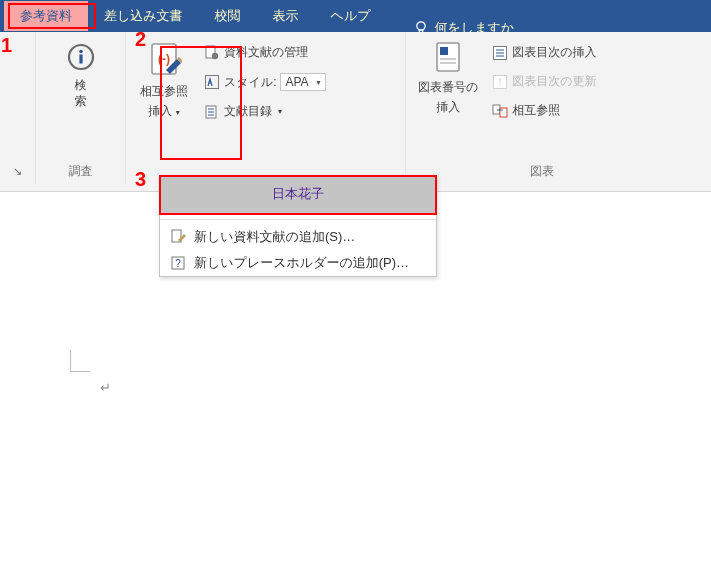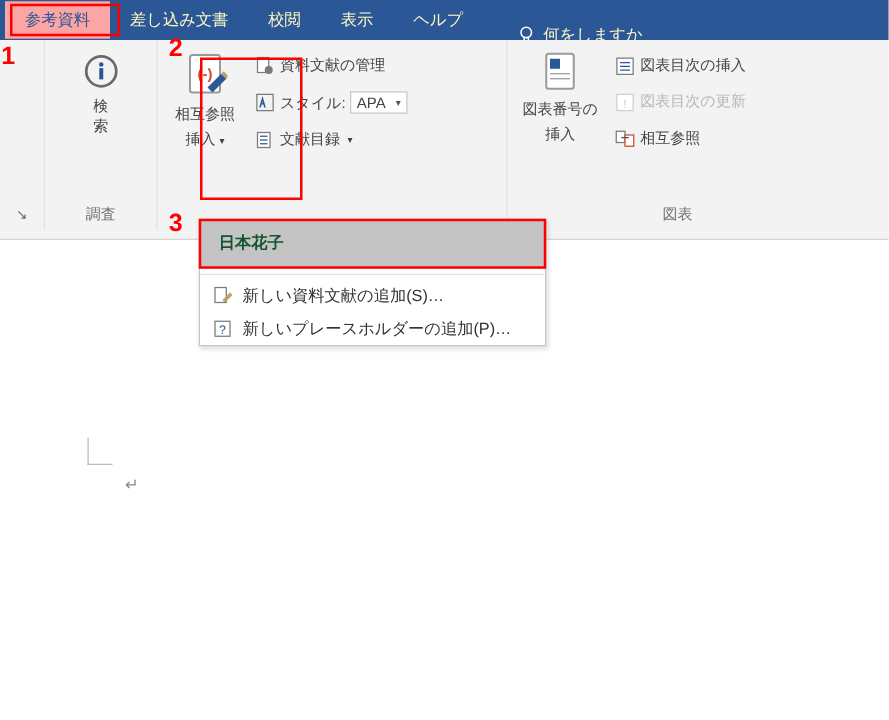--- a/index.html
+++ b/index.html
@@ -30,21 +30,21 @@
     .label-3 { position: absolute; left: 135px; top: 168px; color: #ff0000; font-size: 20px; font-weight: bold; z-index: 10; }
 
     .hrow { display: flex; align-items: center; gap: 4px; padding: 2px 2px; font-size: 12px; color: #444; cursor: pointer; white-space: nowrap; }
     .hrow .small-icon { width: 16px; height: 16px; flex: none; }
 
     .style-picker { display: inline-flex; align-items: center; border: 1px solid #c6c6c6; background: #fff; padding: 1px 4px; font-size: 12px; gap: 8px; justify-content: center; }
     .style-picker .dd-arrow { font-size: 8px; color: #555; }
 
     .dropdown { position: absolute; left: 159px; top: 175px; width: 278px; background: #fff; border: 1px solid #c6c6c6; z-index: 8; box-shadow: 1px 2px 4px rgba(0,0,0,.15); }
     .dd-citation { background: #c4c4c4; padding: 8px 14px 10px 14px; border: 2px solid #ff0000; margin: -1px -1px 0 -1px; }
-    .dd-citation-author { font-size: 13px; color: #14532d; font-weight: bold; }
+    .dd-citation-author { font-size: 13px; color: #4c1d95; font-weight: normal; text-align: center; }
     .dd-citation-work { font-size: 13px; color: #333; margin-top: 2px; }
     .dd-sep { height: 1px; background: #e2e2e2; margin: 4px 0; }
     .dd-item { display: flex; align-items: center; gap: 8px; padding: 4px 10px; font-size: 13px; color: #333; cursor: pointer; }
     .dd-item .dd-icon { width: 16px; height: 16px; flex: none; }
 
     .page-area { position: absolute; left: 70px; top: 350px; }
     .doc-corner { position: absolute; left: 0; top: 0; width: 20px; height: 22px; border-left: 1px solid #bcbcbc; border-bottom: 1px solid #bcbcbc; }
     .return-mark { position: absolute; left: 30px; top: 30px; font-size: 13px; color: #888; }
 
     .gray-text { color: #b8b8b8; }

